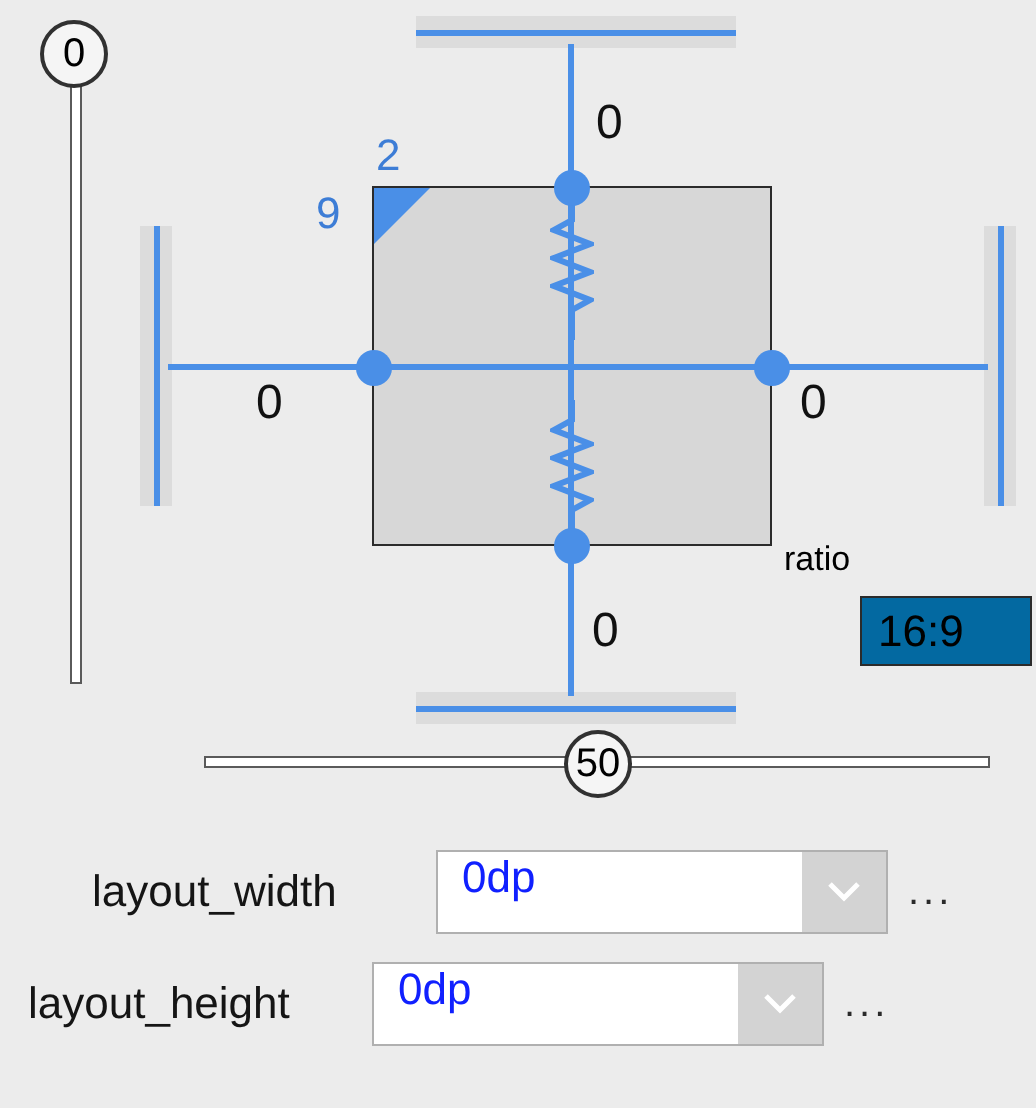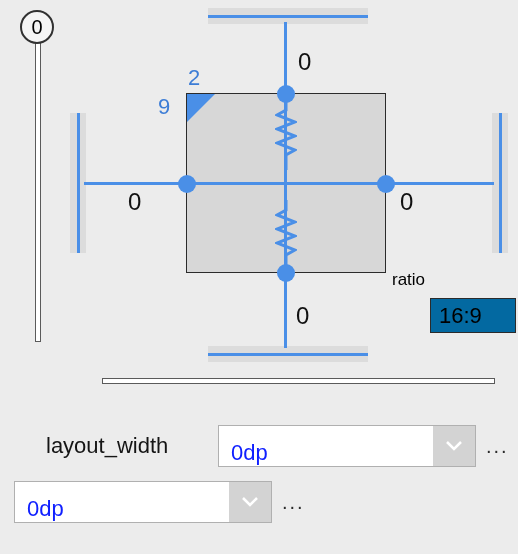--- a/index.html
+++ b/index.html
@@ -170,25 +170,25 @@
   .row1 { top: 424px; margin-left: 32px; }
   .row2 { top: 480px; }
 
   .prop-label {
     width: 172px;
     font-size: 22px;
     color: #151515;
   }
   .prop-select {
     position: relative;
-    width: 258px; height: 42px;
+    width: 226px; height: 42px;
     background: #fff;
     border: 1px solid #b0b0b0;
     display: flex;
-    align-items: flex-end;
+    align-items: flex-start;
   }
   .prop-select .val {
     flex: 1;
     padding-left: 12px;
     font-size: 22px;
     color: #1020ff;
   }
   .prop-select .arrow {
     width: 42px; height: 40px;
     background: #d3d3d3;
@@ -254,36 +254,38 @@
   <div class="margin-lbl m-left">0</div>
   <div class="margin-lbl m-right">0</div>
 
   <div class="ratio-num ratio-w">2</div>
   <div class="ratio-num ratio-h">9</div>
 
   <div class="ratio-caption">ratio</div>
   <input class="ratio-input" value="16:9" style="">
 
   <div class="hslider-track"></div>
+  <div class="hslider-knob">50</div>
 </div>
 
 <div class="prop-row row1">
   <div class="prop-label">layout_width</div>
   <div class="prop-select">
     <div class="val">0dp</div>
     <div class="arrow">
       <svg width="16" height="10">
           <path d="M1 1 L8 8 L15 1" stroke="#ffffff" stroke-width="2.5" fill="none"></path>
         </svg>
     </div>
   </div>
   <div class="more-dots">...</div>
 </div>
 
 <div class="prop-row row2">
+  <div class="prop-label">layout_height</div>
   <div class="prop-select">
     <div class="val">0dp</div>
     <div class="arrow">
       <svg width="16" height="10">
           <path d="M1 1 L8 8 L15 1" stroke="#ffffff" stroke-width="2.5" fill="none"></path>
         </svg>
     </div>
   </div>
   <div class="more-dots">...</div>
 </div>

